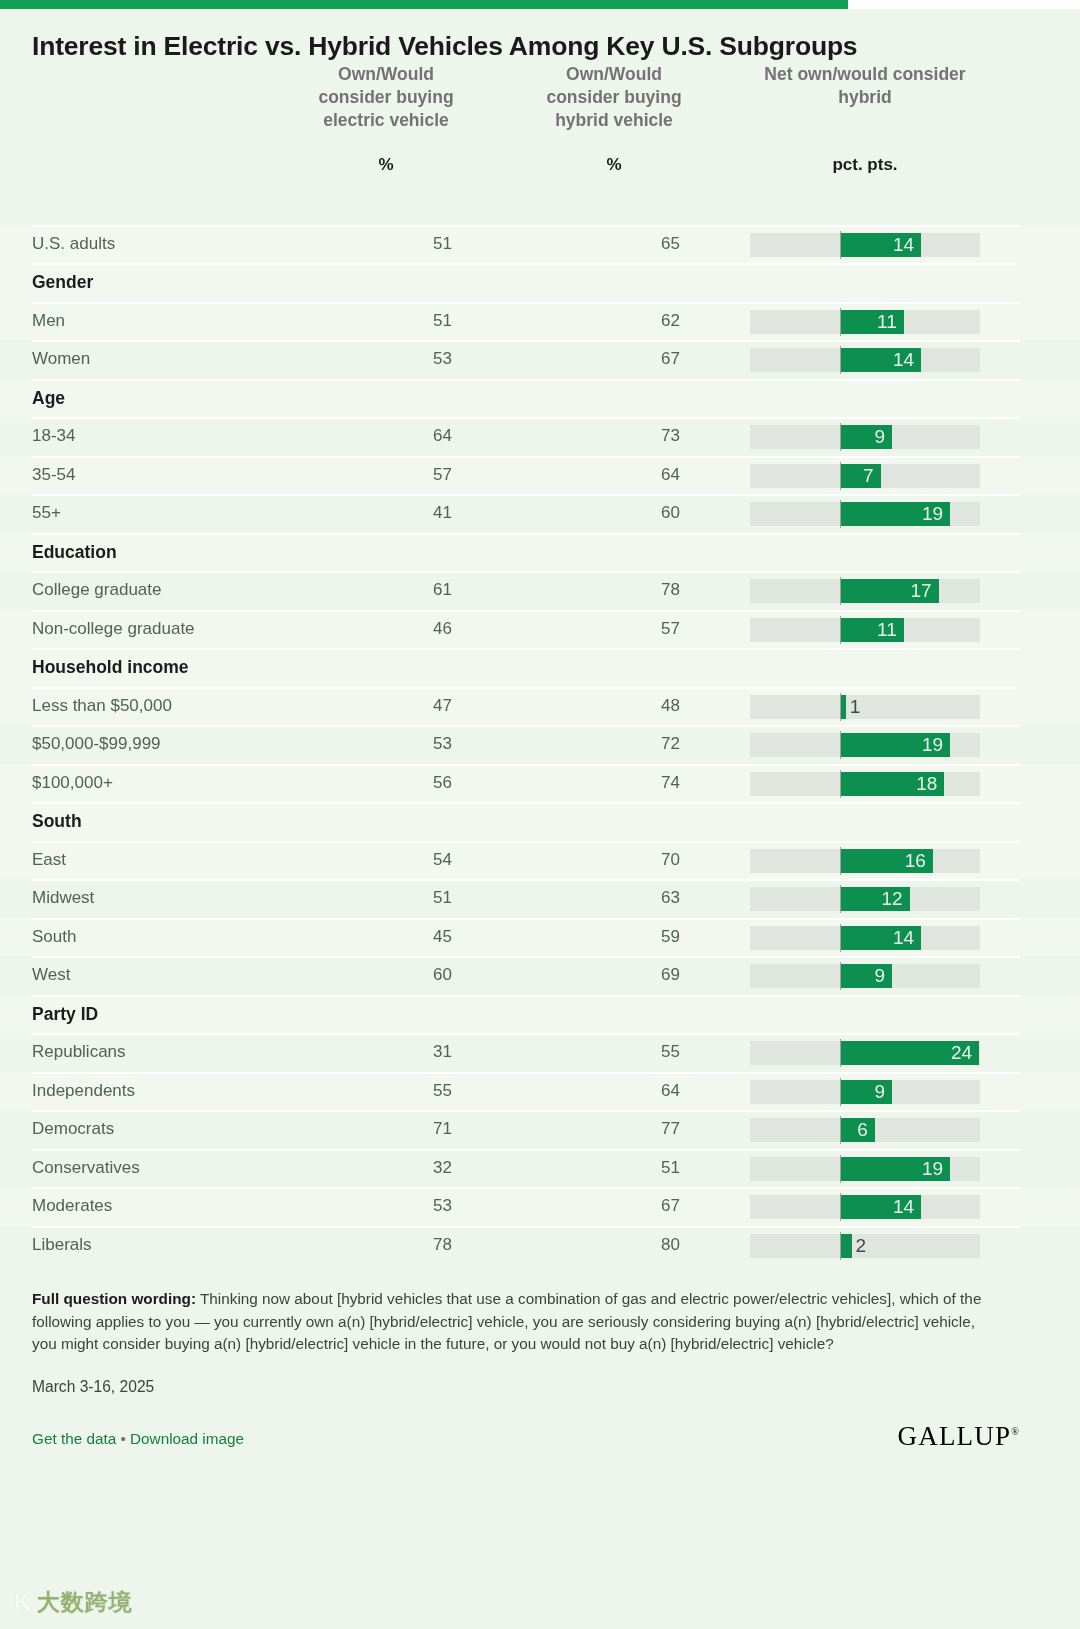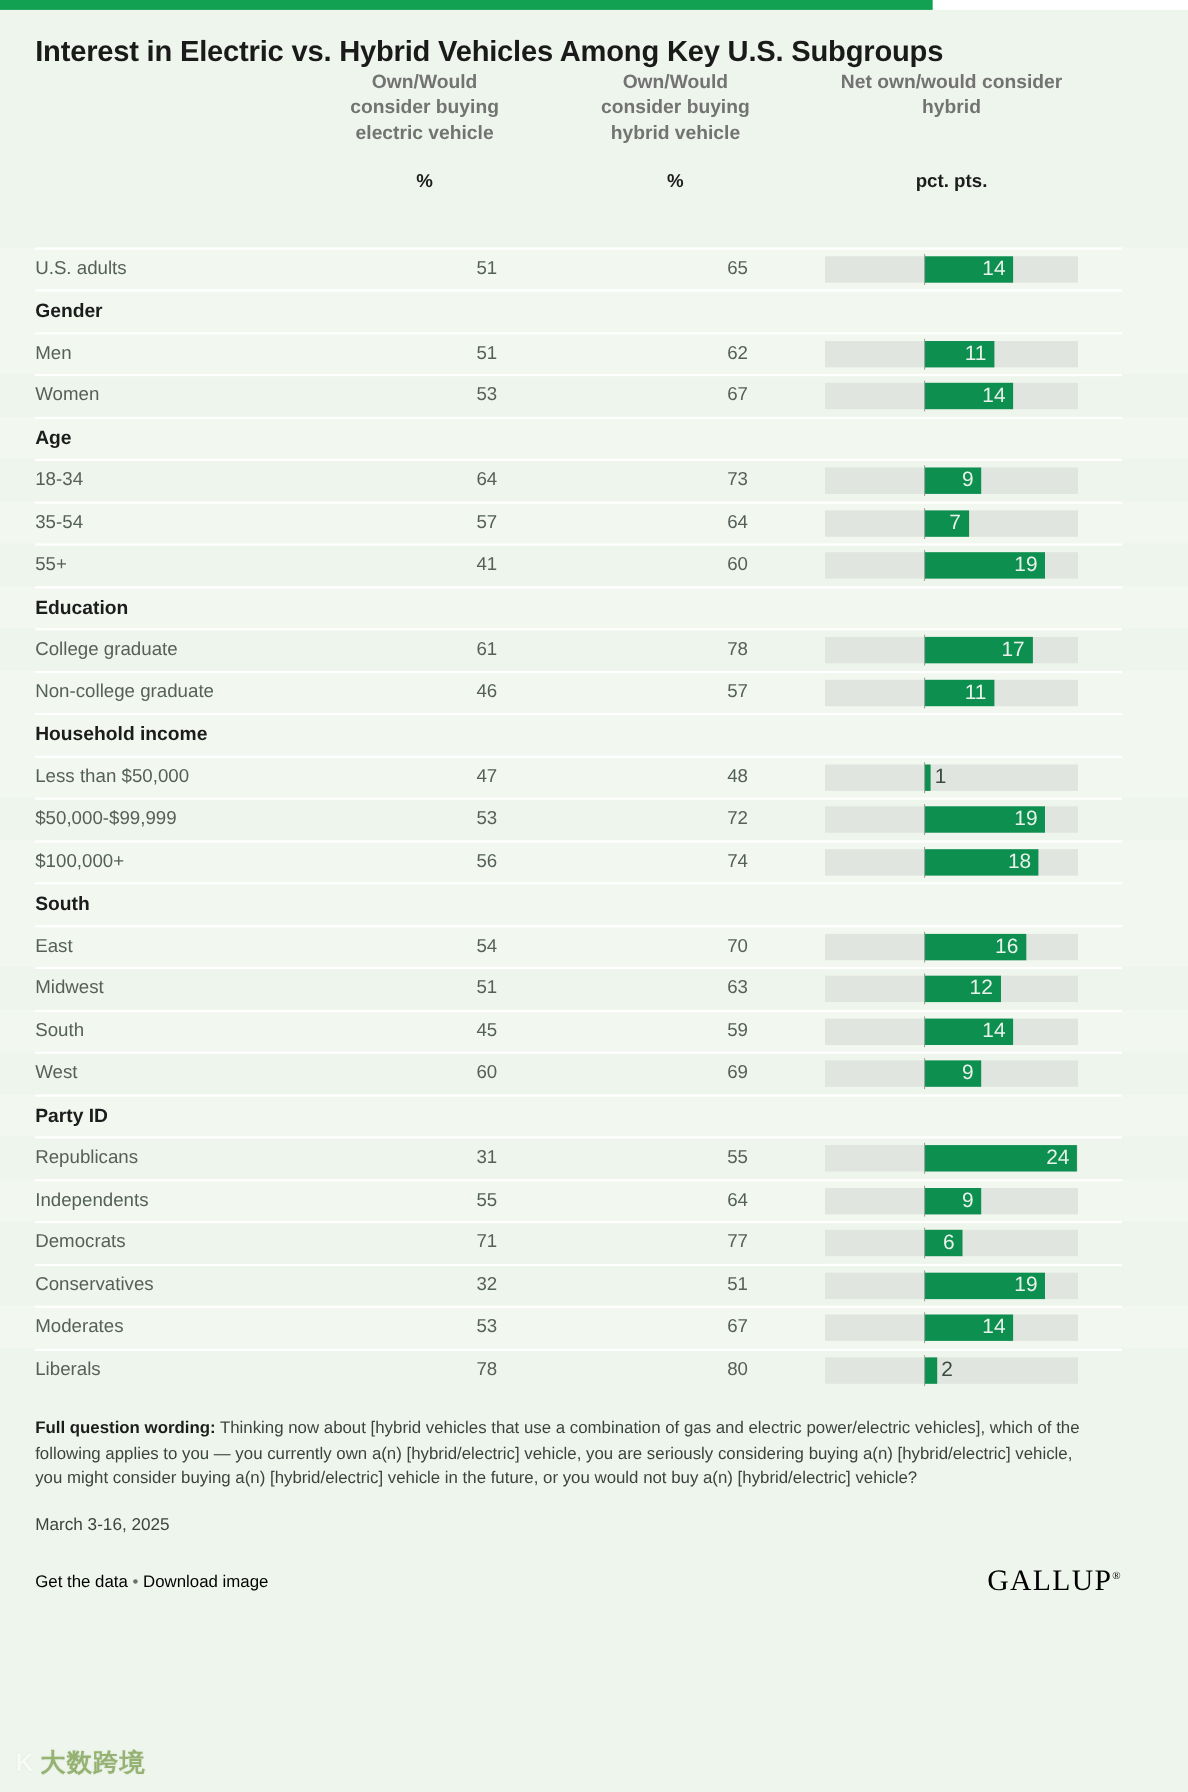--- a/index.html
+++ b/index.html
@@ -193,21 +193,21 @@
     margin-top: 22px;
     font-size: 15.6px;
     color: #3a4540;
   }
   .footer-links {
     margin-top: 34px;
     font-size: 15.3px;
     color: #6b736e;
   }
   .footer-links a {
-    color: #000000;
+    color: #15803d;
     text-decoration: none;
   }
   .gallup-logo {
     position: absolute;
     right: 60px;
     bottom: -4px;
     font-family: "Liberation Serif", serif;
     font-size: 27px;
     letter-spacing: 1.2px;
     color: #000000;

